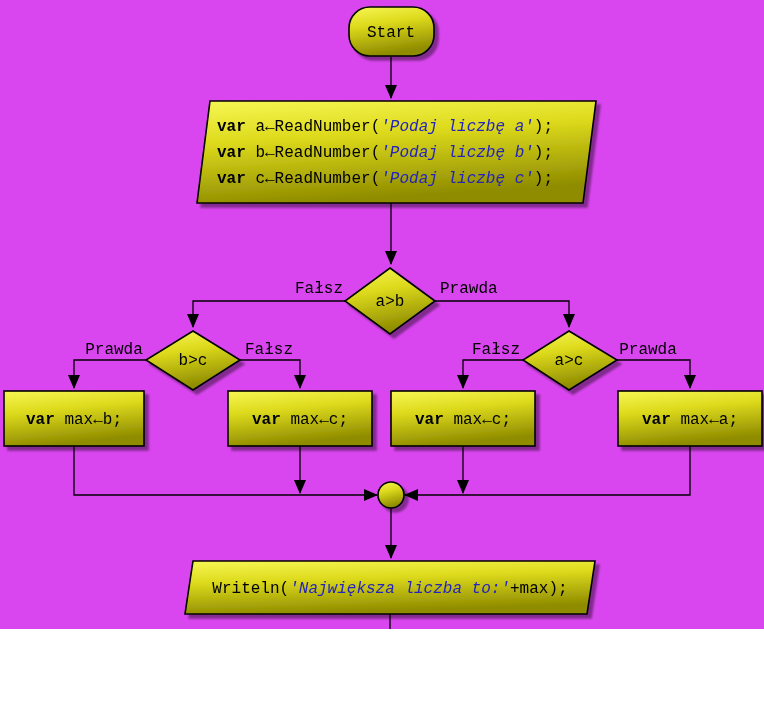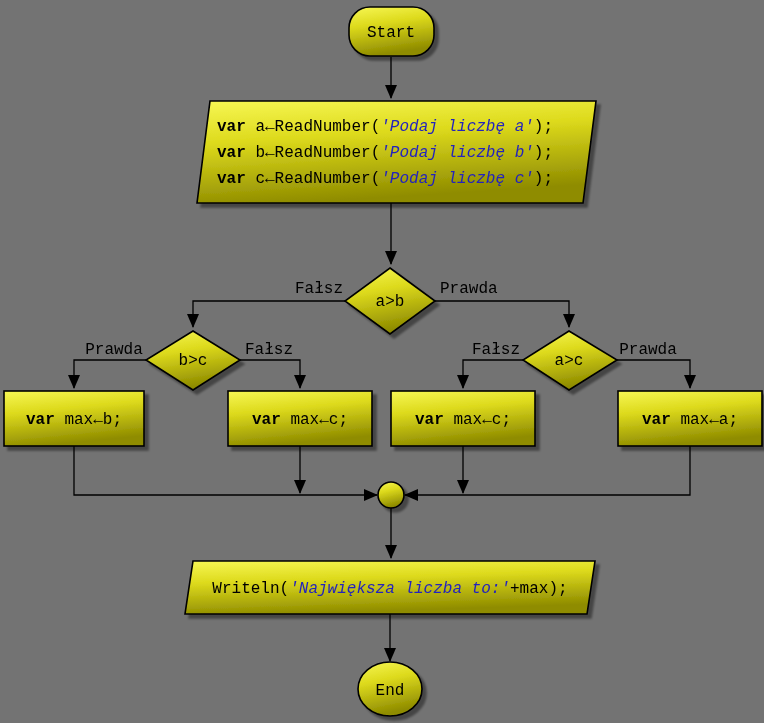--- a/index.html
+++ b/index.html
@@ -1,16 +1,16 @@
 <!DOCTYPE html>
 <html><head>
 <meta charset="utf-8">
 <style>
   html,body{margin:0;padding:0;background:#ffffff;}
-  .stage{width:764px;height:723px;position:relative;background:#737373;overflow:hidden;}
+  .stage{width:764px;height:629px;position:relative;background:#d946ef;overflow:hidden;}
   svg text{
     font-family:"Liberation Mono","DejaVu Sans Mono",monospace;
     font-size:16px;
     fill:#000000;
     white-space:pre;
   }
   svg .kw{font-weight:bold;}
   svg .str{font-style:italic;}
   svg .edge{fill:none;stroke:#000000;stroke-width:1.3px;}
   svg .shape{stroke:#000000;stroke-width:1.6px;fill:url(#nodeGrad);}

